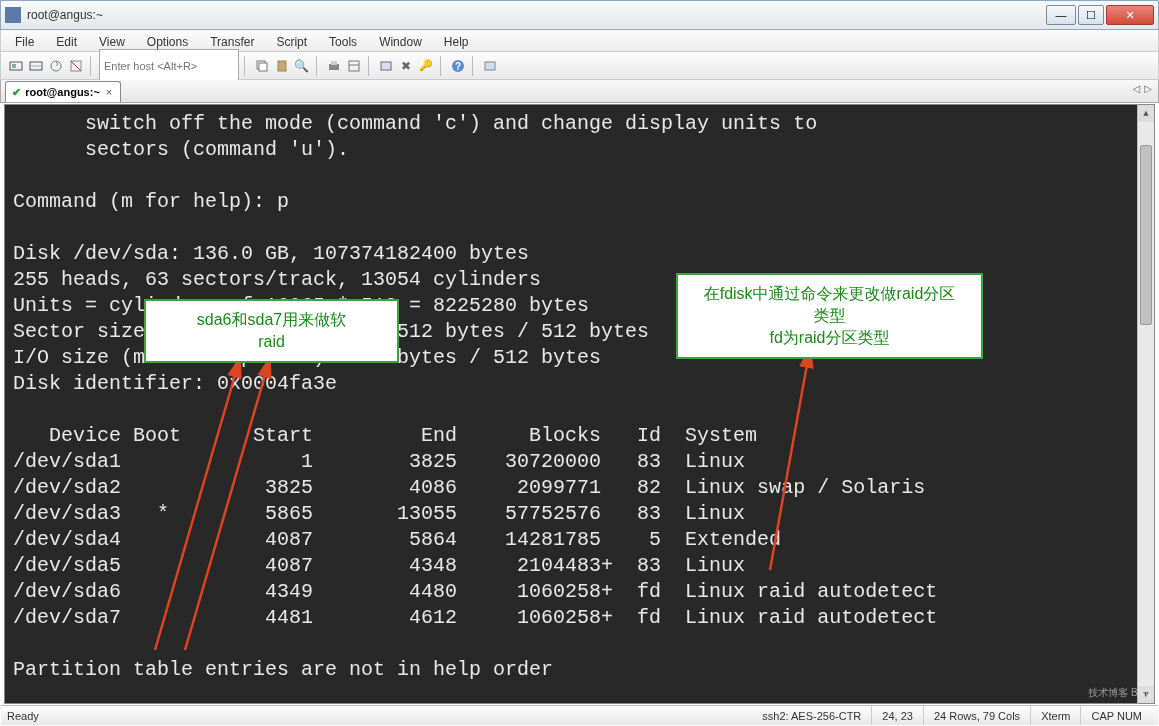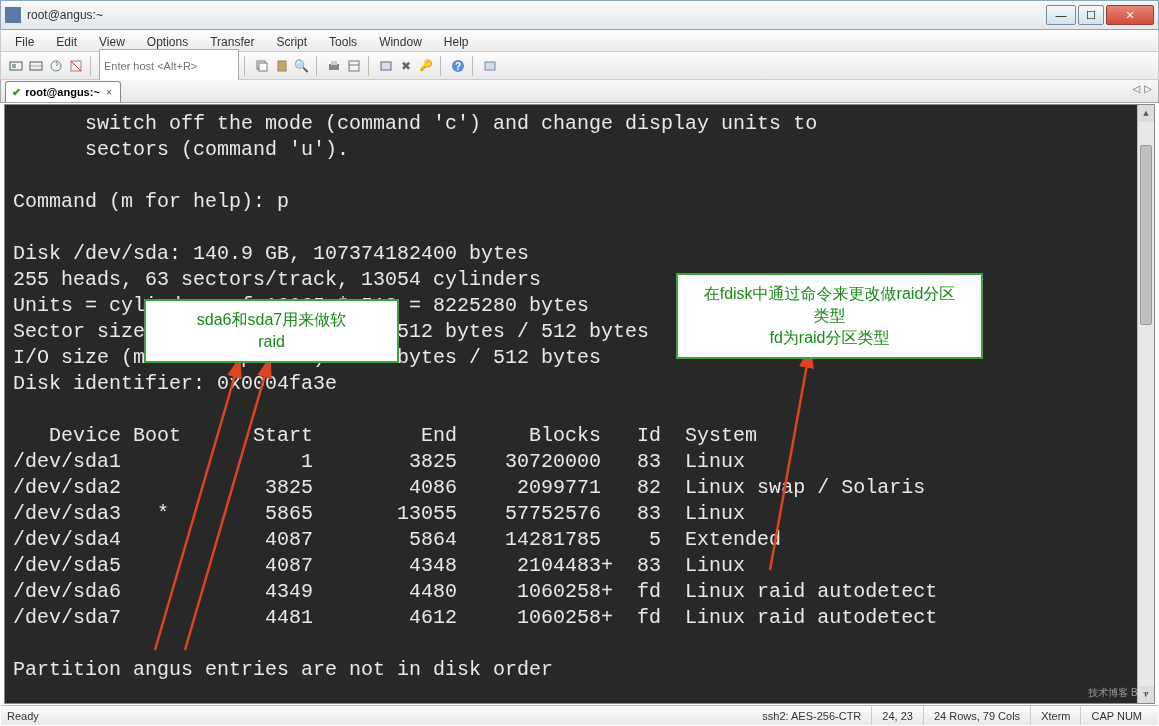--- a/index.html
+++ b/index.html
@@ -173,37 +173,37 @@
     <span>◁</span>
     <span>▷</span>
   </div>
 </div>
 
 <div class="terminal"><span>      switch off the mode (command 'c') and change display units to</span>
 <span>      sectors (command 'u').</span>
 <span></span>
 <span>Command (m for help): p</span>
 <span></span>
-<span>Disk /dev/sda: 140.9 GB, 107374182400 bytes</span>
+<span>Disk /dev/sda: 136.0 GB, 107374182400 bytes</span>
 <span>255 heads, 63 sectors/track, 13054 cylinders</span>
 <span>Units = cylinders of 16065 * 512 = 8225280 bytes</span>
 <span>Sector size (logical/physical): 512 bytes / 512 bytes</span>
 <span>I/O size (minimum/optimal): 512 bytes / 512 bytes</span>
 <span>Disk identifier: 0x0004fa3e</span>
 <span></span>
 <span>   Device Boot      Start         End      Blocks   Id  System</span>
 <span>/dev/sda1               1        3825    30720000   83  Linux</span>
 <span>/dev/sda2            3825        4086     2099771   82  Linux swap / Solaris</span>
 <span>/dev/sda3   *        5865       13055    57752576   83  Linux</span>
 <span>/dev/sda4            4087        5864    14281785    5  Extended</span>
 <span>/dev/sda5            4087        4348     2104483+  83  Linux</span>
 <span>/dev/sda6            4349        4480     1060258+  fd  Linux raid autodetect</span>
 <span>/dev/sda7            4481        4612     1060258+  fd  Linux raid autodetect</span>
 <span></span>
-<span>Partition angus entries are not in disk order</span>
+<span>Partition table entries are not in help order</span>
 <span></span>
 
   <div class="scrollbar-v">
     <div class="scroll-arrow up">▲</div>
     <div class="scroll-thumb"></div>
     <div class="scroll-arrow down">▼</div>
   </div>
 </div>
 
 <div class="callout left">

